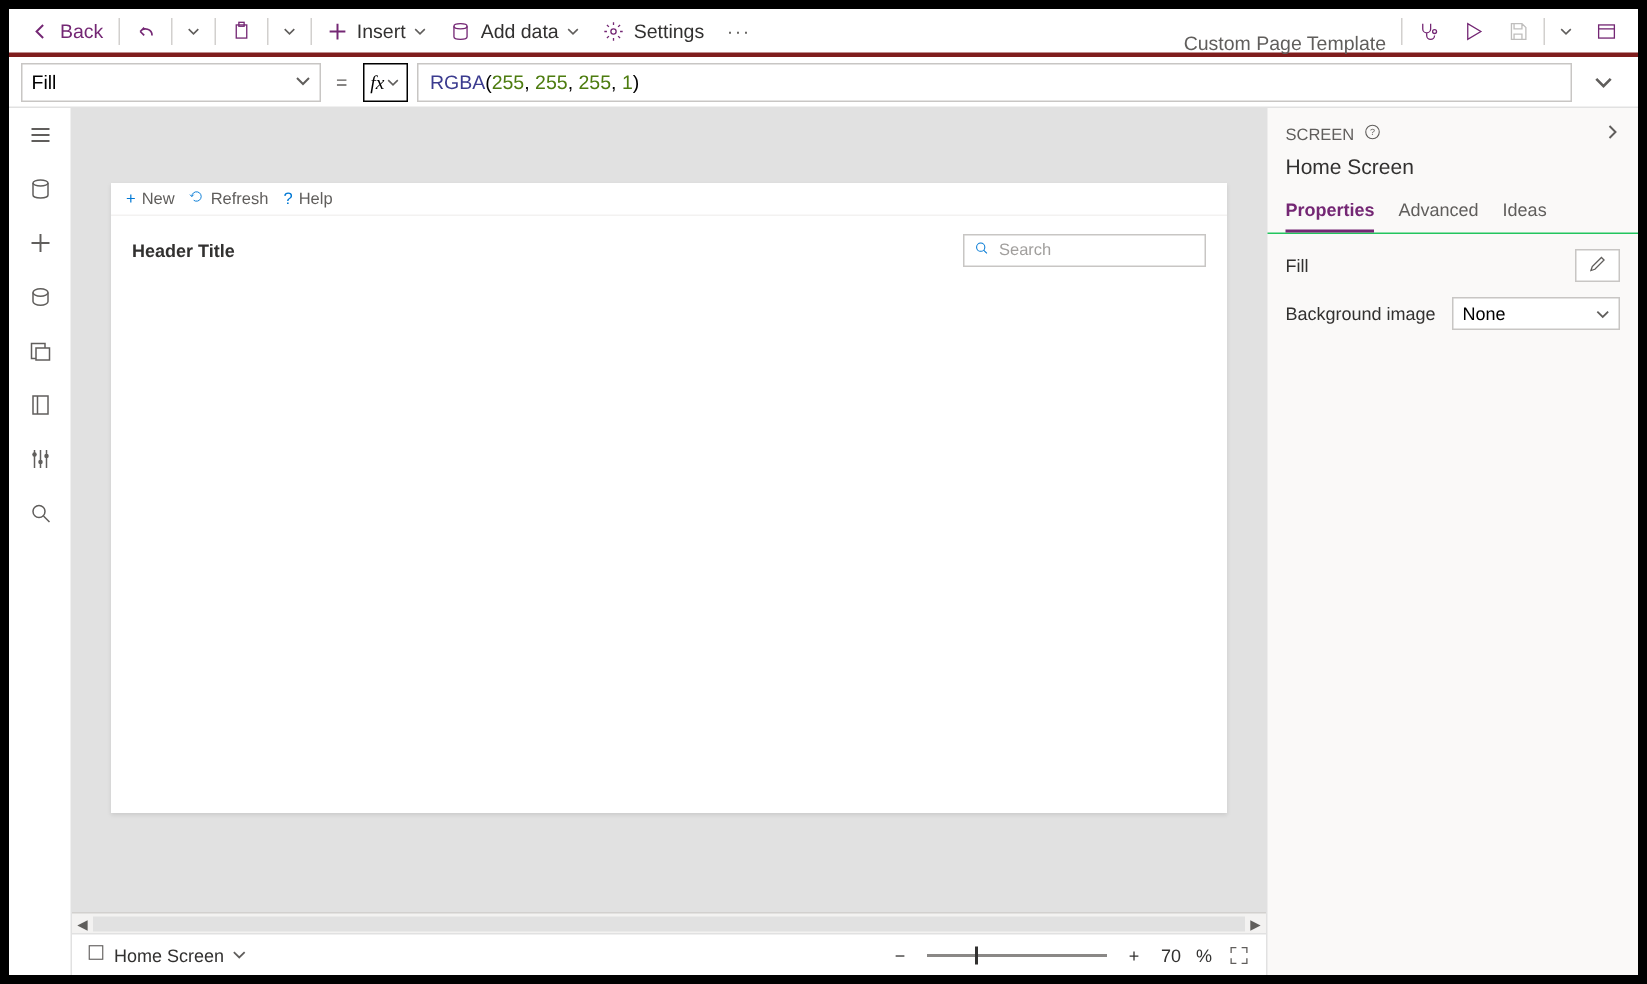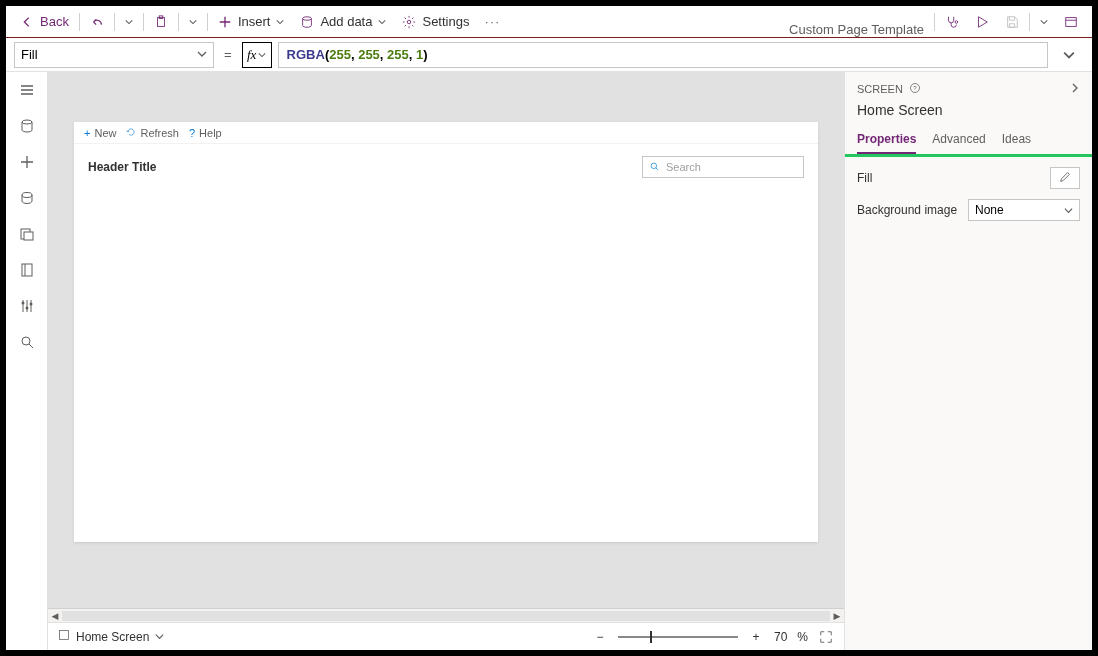--- a/index.html
+++ b/index.html
@@ -1,34 +1,34 @@
 <!DOCTYPE html>
 <html><head>
 <meta charset="utf-8">
 <style>
   * { box-sizing: border-box; margin: 0; padding: 0; font-family: "Segoe UI", -apple-system, sans-serif; }
   body { background: #000; padding: 6px; width: 1098px; height: 656px; overflow: hidden; }
   .app { background: #fff; width: 100%; height: 100%; display: flex; flex-direction: column; }
   
   
-  .cmdbar { height: 32px; border-bottom: 1px solid #7f1d1d; display: flex; align-items: center; padding: 0 6px; font-size: 13px; color: #323130; }
+  .cmdbar { height: 32px; border-bottom: 3px solid #7f1d1d; display: flex; align-items: center; padding: 0 6px; font-size: 13px; color: #323130; }
   .cmdbar .btn { display: inline-flex; align-items: center; padding: 4px 8px; gap: 6px; cursor: pointer; }
   .cmdbar .sep { width: 1px; height: 18px; background: #d2d0ce; margin: 0 2px; }
   .cmdbar .icon { width: 14px; height: 14px; display: inline-flex; align-items: center; justify-content: center; }
   .cmdbar .right { margin-left: auto; display: flex; align-items: center; }
   .cmdbar .title { font-size: 13px; color: #605e5c; padding: 0 8px; margin-top: 16px; }
   .cmdbar .chev svg { width: 8px; height: 8px; }
   .purple { color: #742774; }
   
   
   .formulabar { height: 34px; border-bottom: 1px solid #e1e1e1; display: flex; align-items: center; padding: 4px 8px; gap: 6px; font-size: 13px; }
   .prop-picker { width: 200px; height: 26px; border: 1px solid #c8c6c4; display: flex; align-items: center; padding: 0 6px; justify-content: space-between; cursor: pointer; }
   .eq { color: #605e5c; padding: 0 4px; }
   .fx { width: 30px; height: 26px; border: 1px solid #000000; display: flex; align-items: center; justify-content: center; font-style: italic; cursor: pointer; gap:2px; }
-  .formula-input { flex: 1; height: 26px; border: 1px solid #c8c6c4; padding: 0 8px; font-family: Consolas, monospace; font-size: 13px; display: flex; align-items: center; font-weight: bold; }
+  .formula-input { flex: 1; height: 26px; border: 1px solid #c8c6c4; padding: 0 8px; font-family: Consolas, monospace; font-size: 13px; display: flex; align-items: center; }
   .formula-input .rgba { color: #3b3b8f; }
   .formula-input .num { color: #4d7c0f; }
   .expand { width: 30px; height: 26px; display: flex; align-items: center; justify-content: center; cursor: pointer; }
   
   
   .main { flex: 1; display: flex; min-height: 0; }
   .nav { width: 42px; border-right: 1px solid #e1e1e1; display: flex; flex-direction: column; align-items: center; padding-top: 10px; gap: 20px; }
   .nav .nv { width: 16px; height: 16px; cursor: pointer; color: #605e5c; display:flex; align-items:center; justify-content:center;}
   
   .canvas-area { flex: 1; display: flex; flex-direction: column; background: #e1e1e1; min-width: 0; }
@@ -51,21 +51,21 @@
   .slider { width: 120px; height: 2px; background: #8a8886; position: relative; }
   .slider .thumb { position: absolute; left: 32px; top: -5px; width: 2px; height: 12px; background: #323130; }
   .zoom-btn { width: 16px; height: 16px; cursor: pointer; display:flex; align-items:center; justify-content:center; }
   
   
   .panel { width: 248px; border-left: 1px solid #e1e1e1; background: #faf9f8; display: flex; flex-direction: column; font-size: 12px; }
   .panel-head { padding: 10px 12px 0 12px; }
   .ph-row { display: flex; align-items: center; gap: 6px; color: #605e5c; font-size: 11px; }
   .ph-title { font-size: 14px; color: #323130; padding: 6px 0 8px 0; }
   .ph-collapse { margin-left: auto; cursor: pointer; }
-  .tabs { display: flex; gap: 16px; border-bottom: 3px solid #22c55e; padding: 0 12px; font-size: 12px; }
+  .tabs { display: flex; gap: 16px; border-bottom: 1px solid #22c55e; padding: 0 12px; font-size: 12px; }
   .tab { padding: 6px 0; cursor: pointer; color: #605e5c; }
   .tab.active { color: #742774; border-bottom: 2px solid #742774; font-weight: 600; }
   .props { padding: 10px 12px; display: flex; flex-direction: column; gap: 10px; }
   .prop-row { display: flex; align-items: center; justify-content: space-between; gap: 8px; }
   .prop-row label { color: #323130; font-size: 12px; }
   .color-well { width: 30px; height: 22px; border: 1px solid #c8c6c4; background: #fff; display: flex; align-items: center; justify-content: center; cursor: pointer; }
   .dd { width: 112px; height: 22px; border: 1px solid #c8c6c4; background: #fff; display: flex; align-items: center; justify-content: space-between; padding: 0 6px; font-size: 12px; cursor: pointer; gap: 48px; }
   .dd .sq { width: 12px; height: 10px; background: #0078d4; display: inline-block; }
 </style>
 </head>

